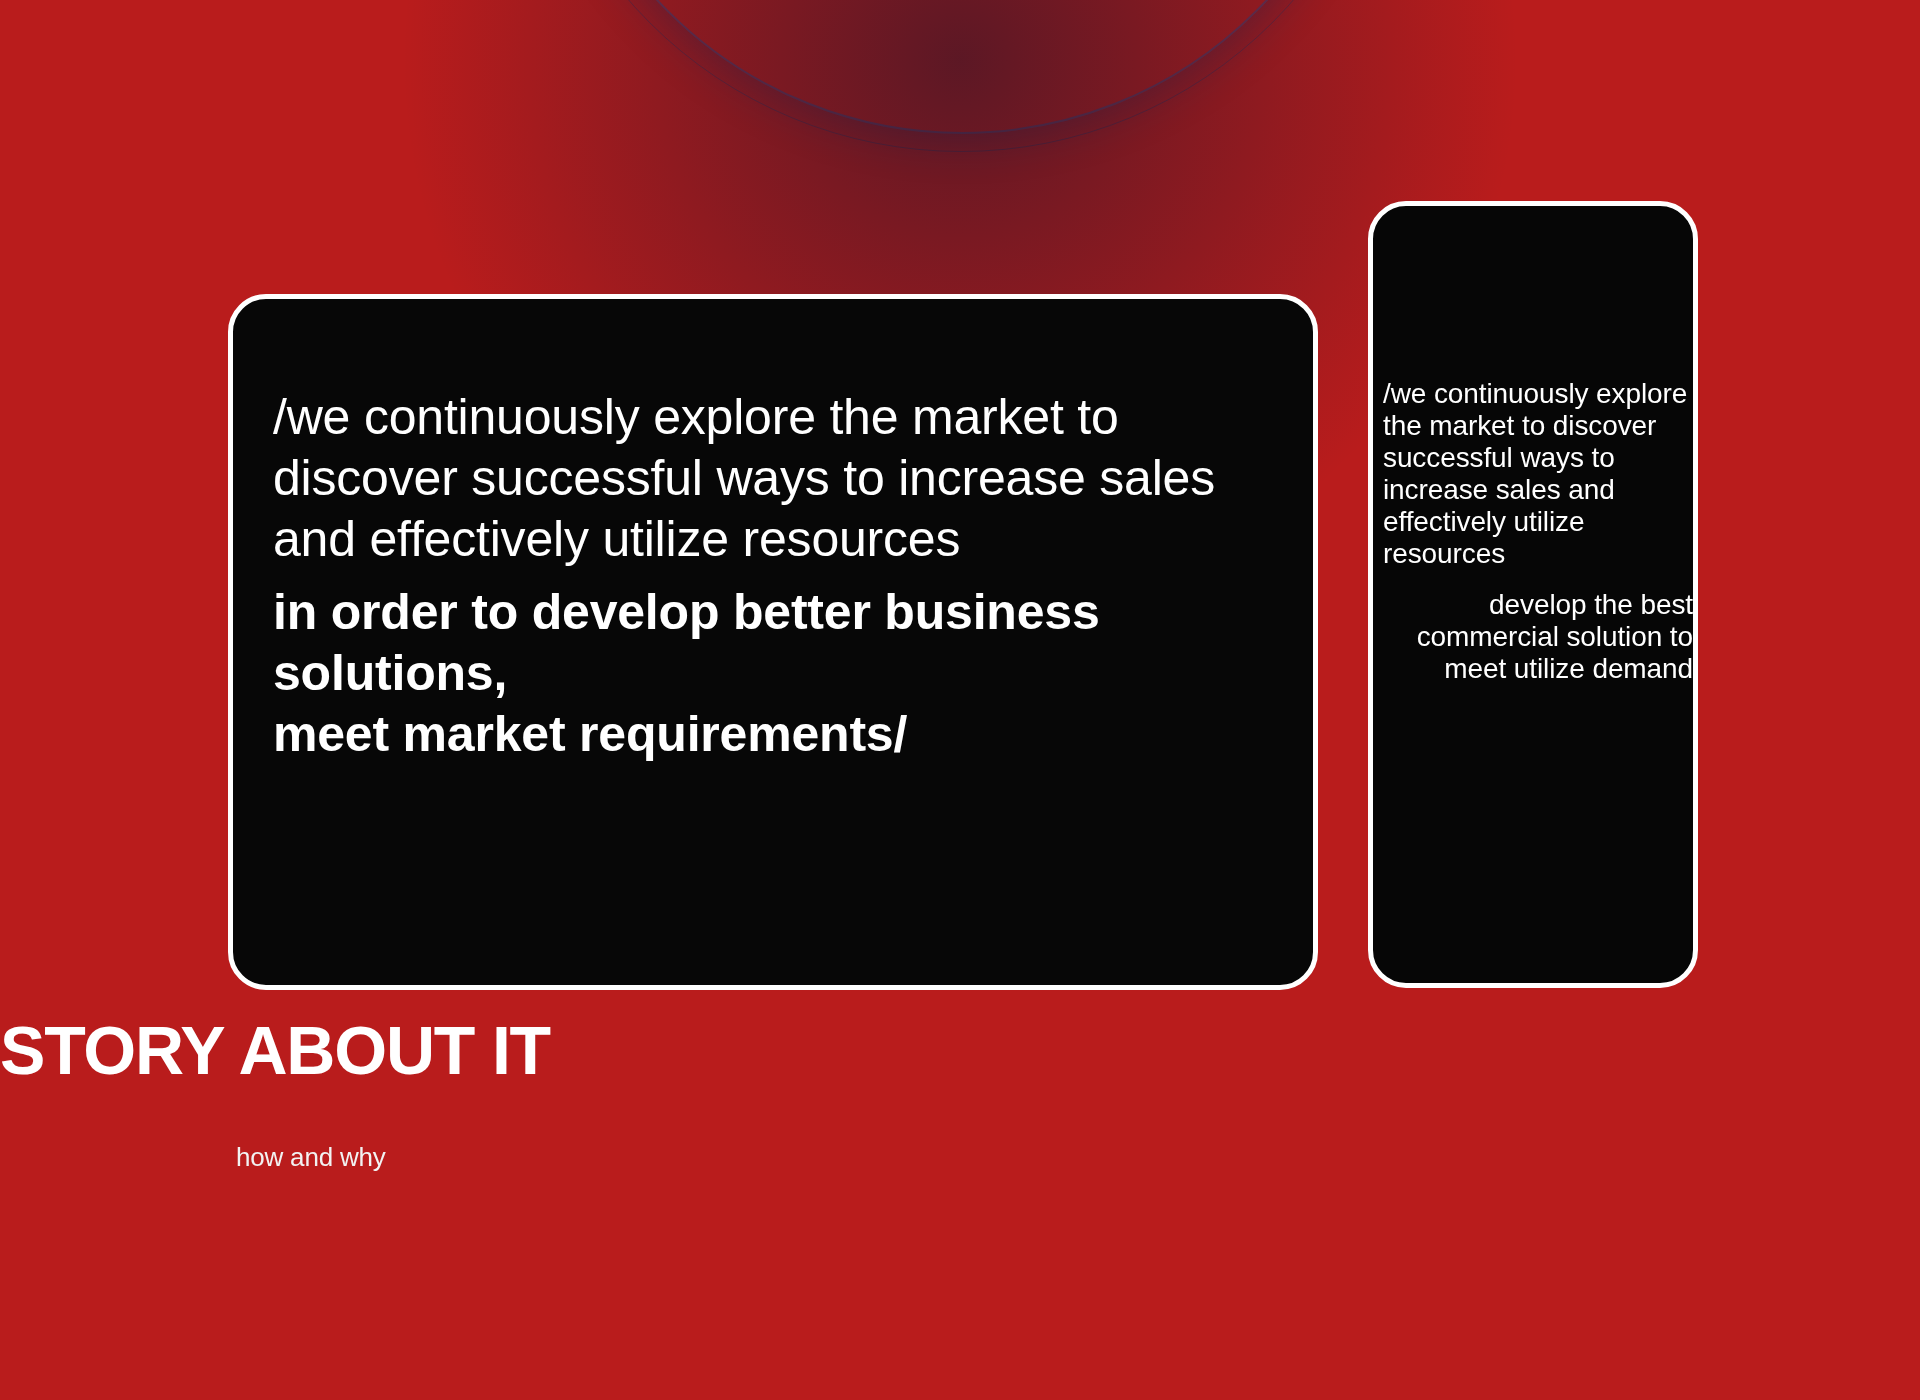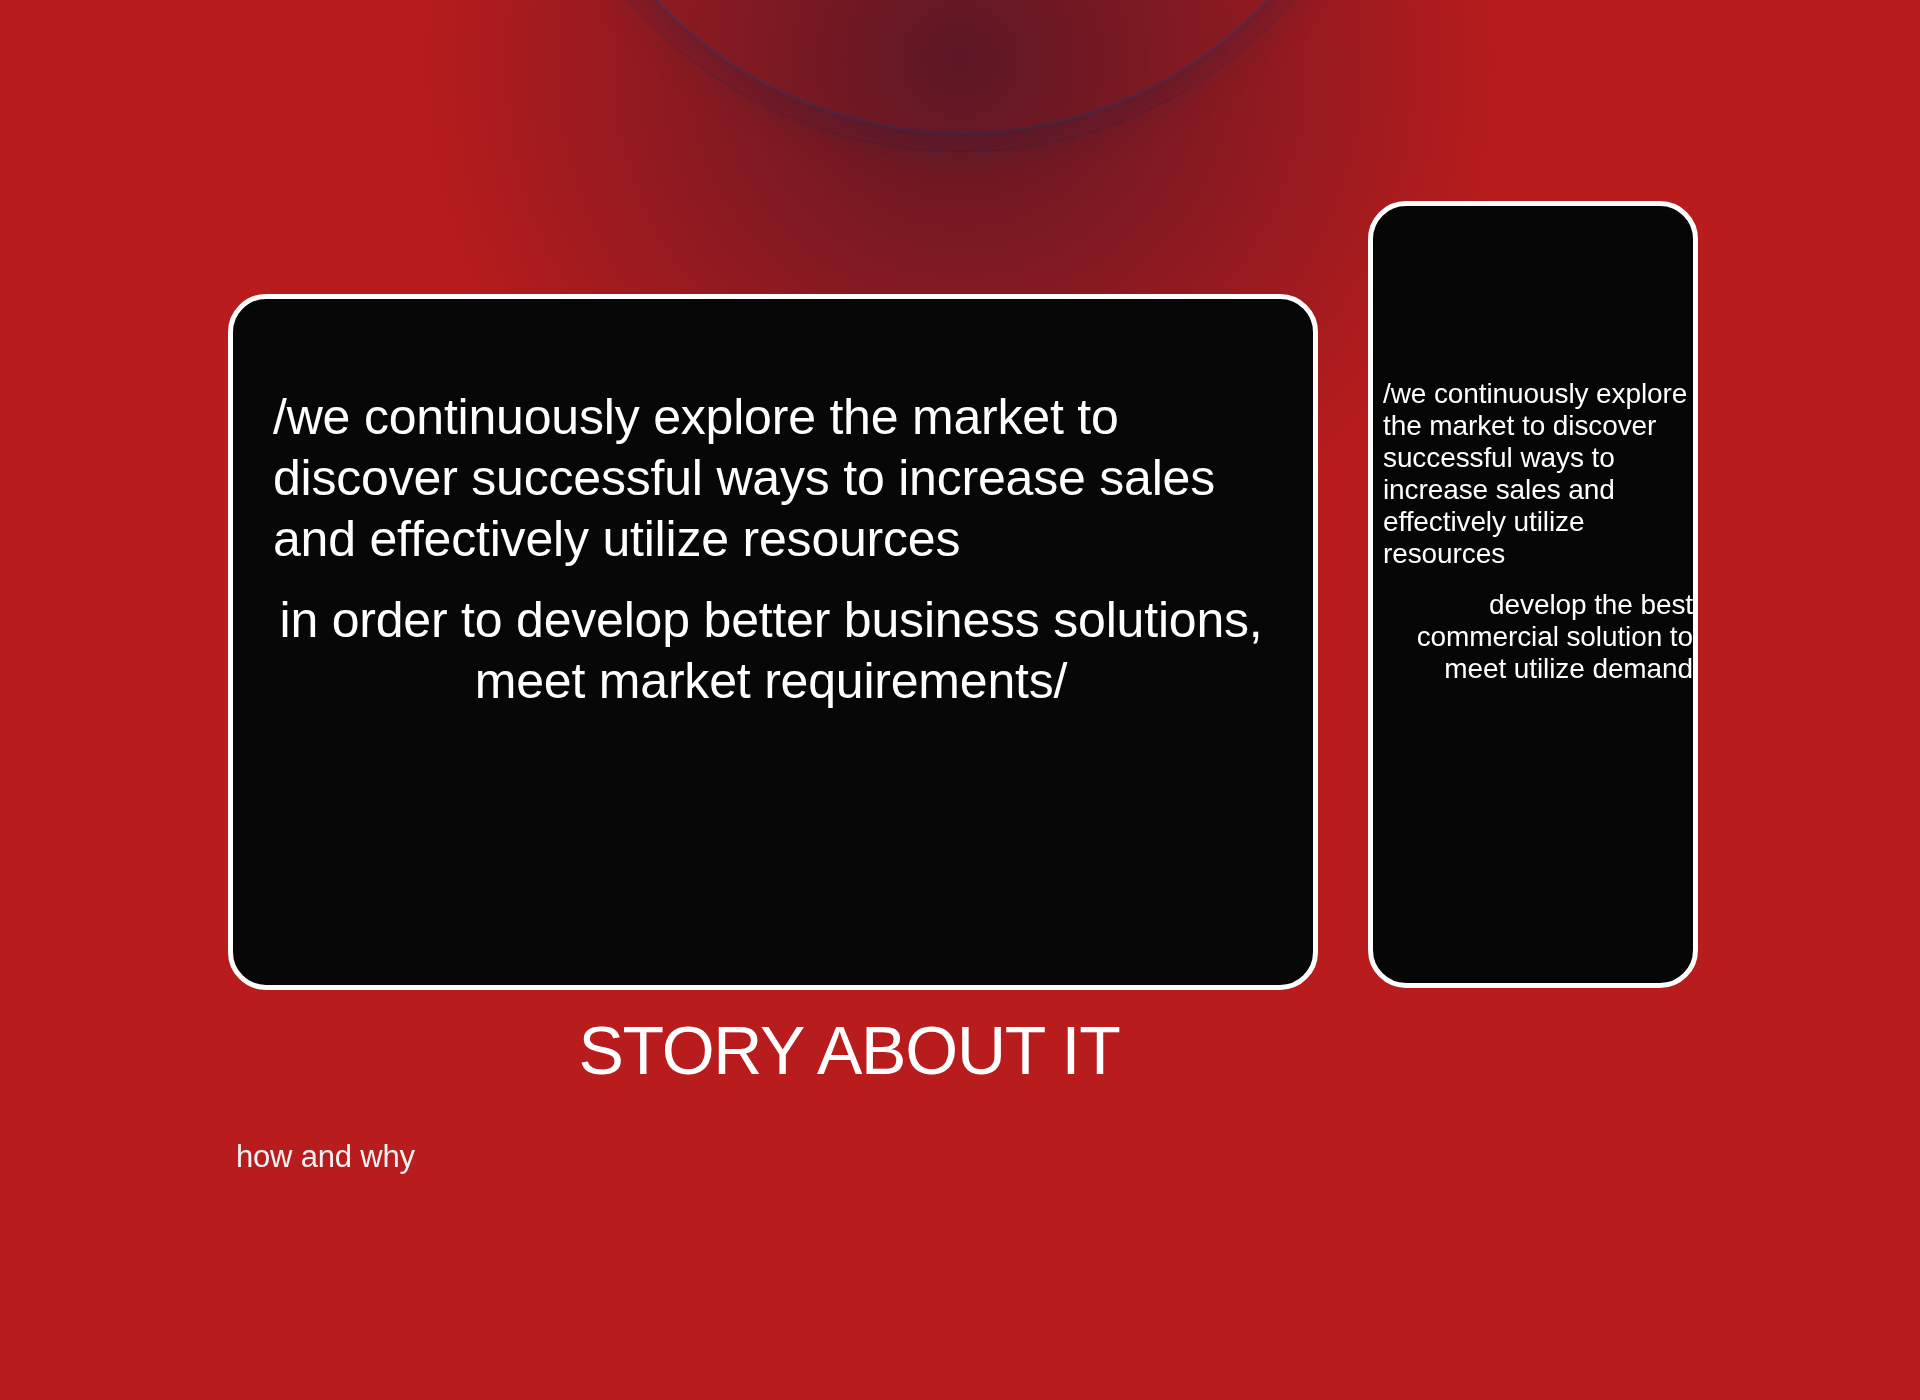--- a/index.html
+++ b/index.html
@@ -81,26 +81,26 @@
     line-height: 61px;
     font-weight: 300;
     letter-spacing: -0.2px;
     text-align: left;
     color: #ffffff;
     white-space: pre-line;
     font-stretch: condensed;
   }
 
   .para-trail {
-    margin-top: 20px;
+    margin-top: 12px;
     font-size: 50px;
     line-height: 61px;
-    font-weight: 400;
+    font-weight: 700;
     letter-spacing: -0.2px;
-    text-align: center;
+    text-align: left;
     color: #ffffff;
     white-space: pre-line;
     padding-right: 4px;
     font-stretch: condensed;
   }
 
   
   .panel-side {
     position: absolute;
     left: 1368px;
@@ -140,33 +140,33 @@
     white-space: pre-line;
     padding-right: 2px;
   }
 
   
   .story-heading {
     position: absolute;
     left: 0;
     top: 1012px;
     width: 1698px;
-    text-align: center;
+    text-align: left;
     font-size: 68px;
     line-height: 76px;
-    font-weight: 400;
+    font-weight: 700;
     letter-spacing: -1.2px;
     color: #ffffff;
   }
 
   .sub-caption {
     position: absolute;
     left: 236px;
     top: 1132px;
-    font-size: 31px;
+    font-size: 26px;
     line-height: 50px;
     font-weight: 300;
     letter-spacing: -0.2px;
     color: #f2f2f2;
   }
 </style>
 </head>
 <body>
 
 <div id="stage">

